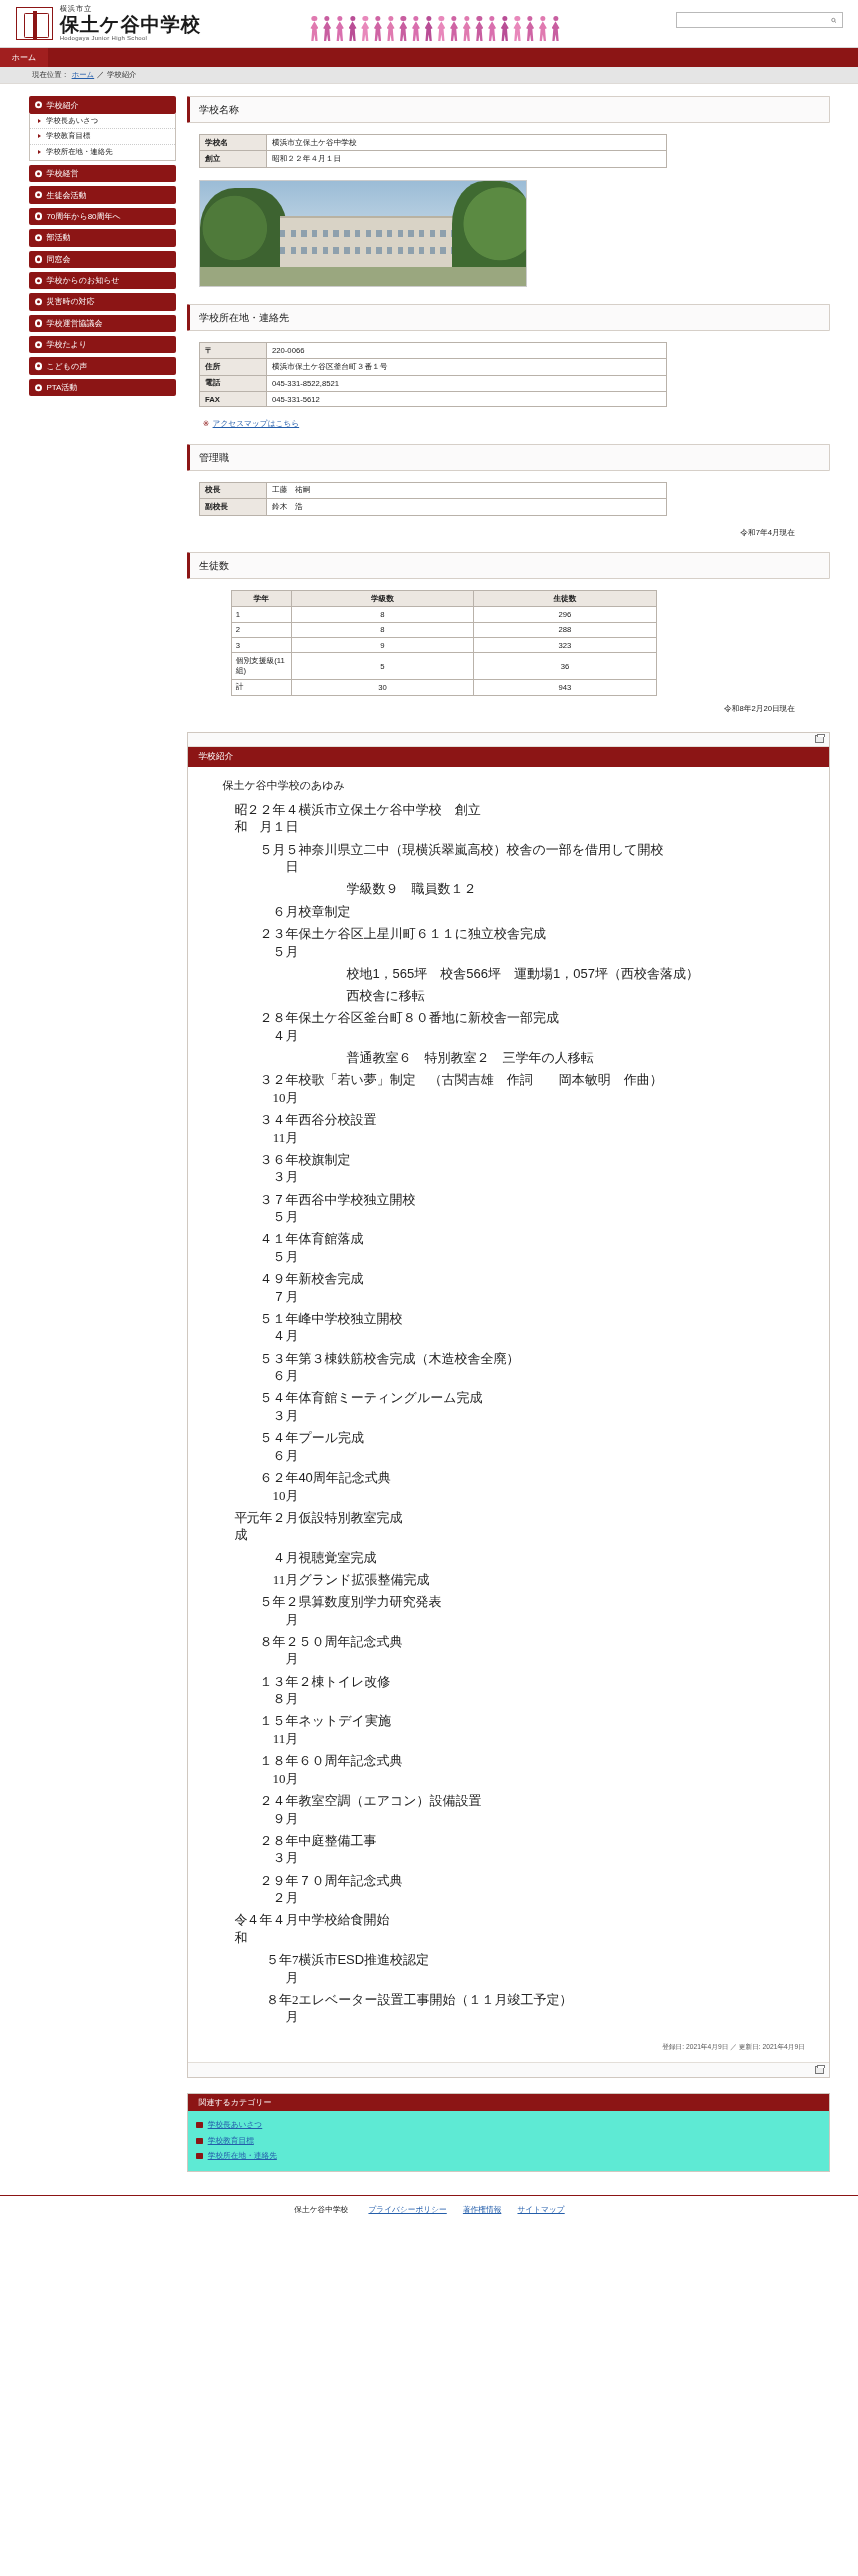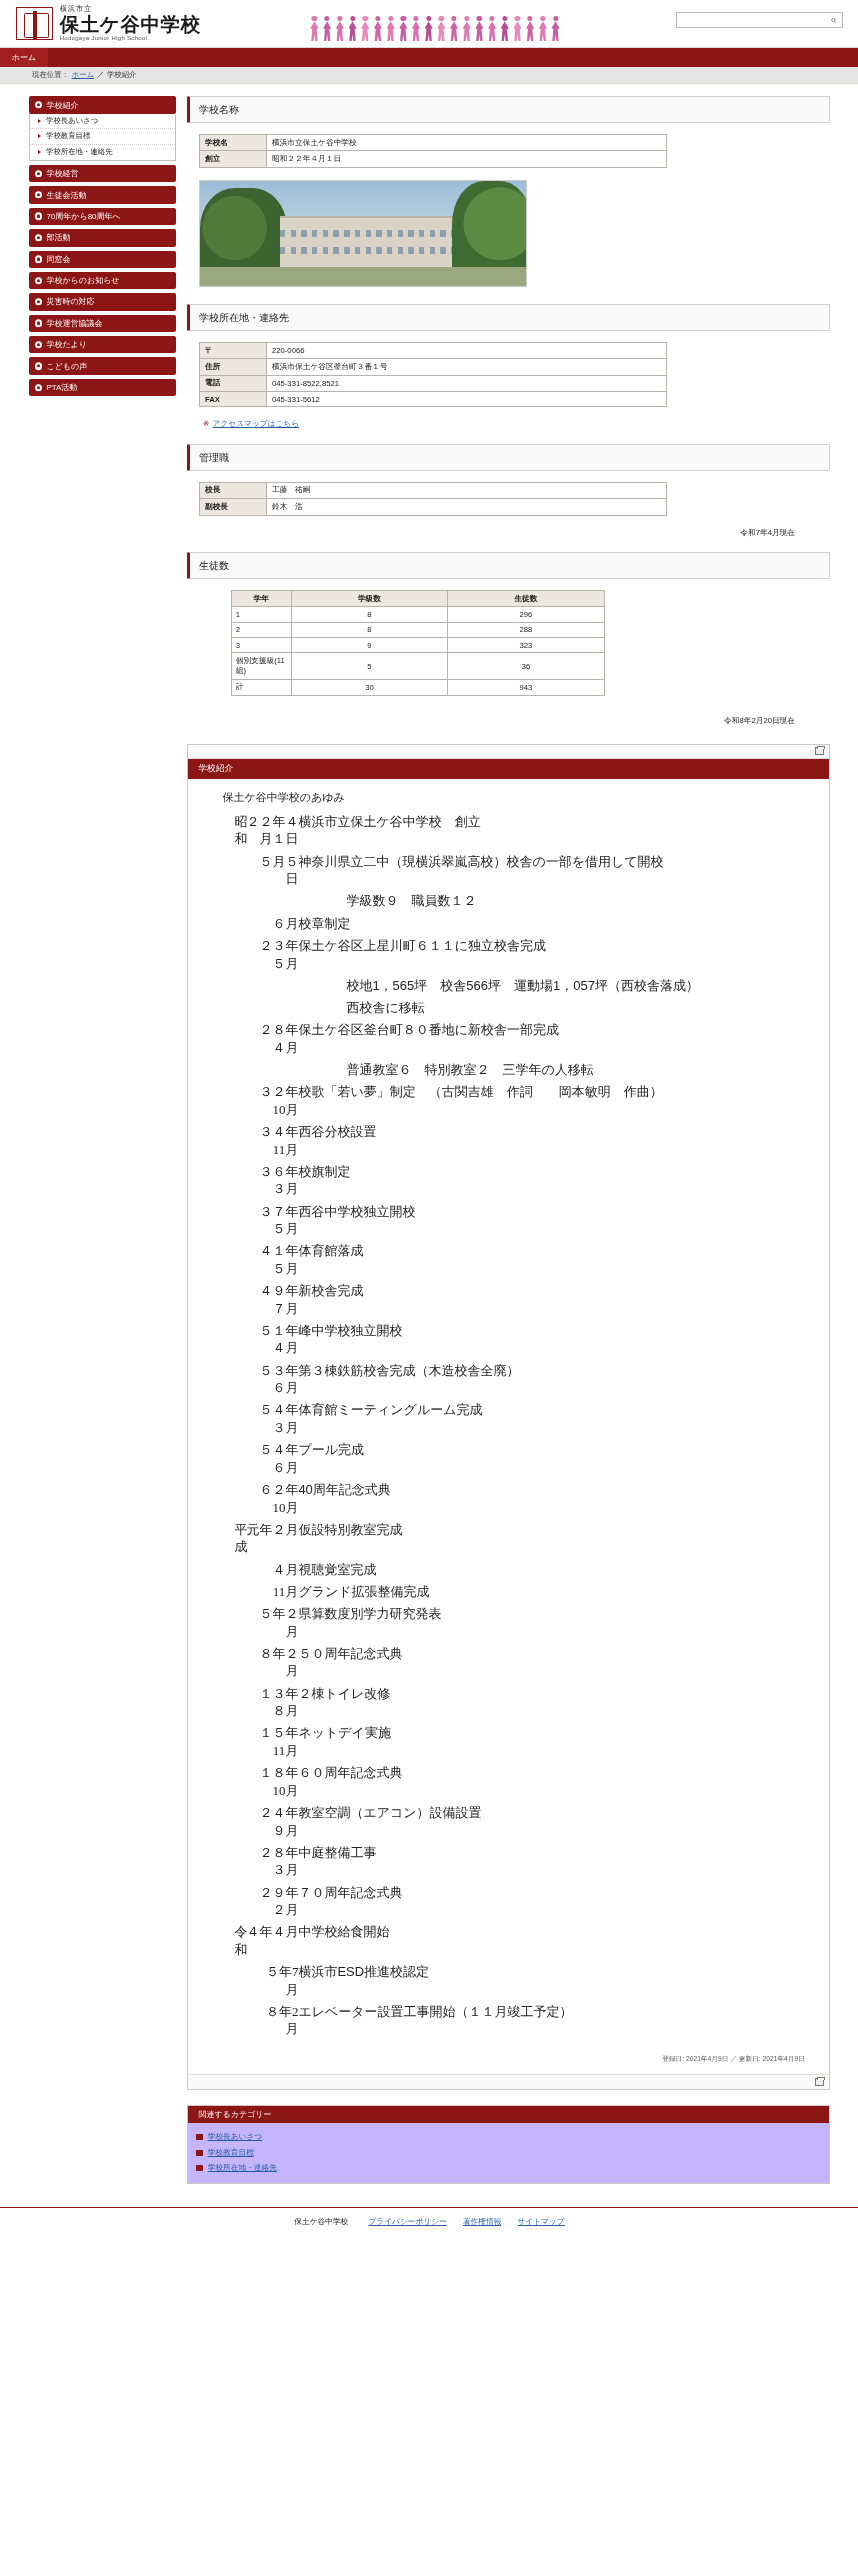--- a/index.html
+++ b/index.html
@@ -269,23 +269,23 @@
 
   .note-right {
     text-align: right;
     font-size: 7.7px;
     color: #222;
     margin: 0 35px 14.7px 0;
   }
 
   table.grid {
     border-collapse: collapse;
-    margin: 0 0 20px 44px;
+    margin: 0 0 8px 44px;
     font-size: 7.7px;
-    width: 374px;
+    width: 426px;
   }
   table.grid th, table.grid td {
     border: 0.7px solid #b9b2aa;
     padding: 2.7px 4px;
     color: #222;
   }
   table.grid thead th {
     background: #ece7e1;
     text-align: center;
     font-weight: bold;
@@ -348,21 +348,21 @@
     border-top: 0.7px solid #e3ded8;
     display: flex; align-items: center; justify-content: flex-end;
     padding-right: 5.3px;
     background: #fafafa;
   }
 
   
   .related {
     border: 0.7px solid #d0c8c0;
     margin-top: 14.7px;
-    background: #c4b5fd;
+    background: #5eead4;
   }
   .related-head {
     background: #8c1515;
     color: #fff;
     height: 17.4px;
     display: flex; align-items: center;
     padding-left: 10.7px;
     font-size: 8px;
   }
   .related-body { padding: 6.7px 0 6.7px 0; }

